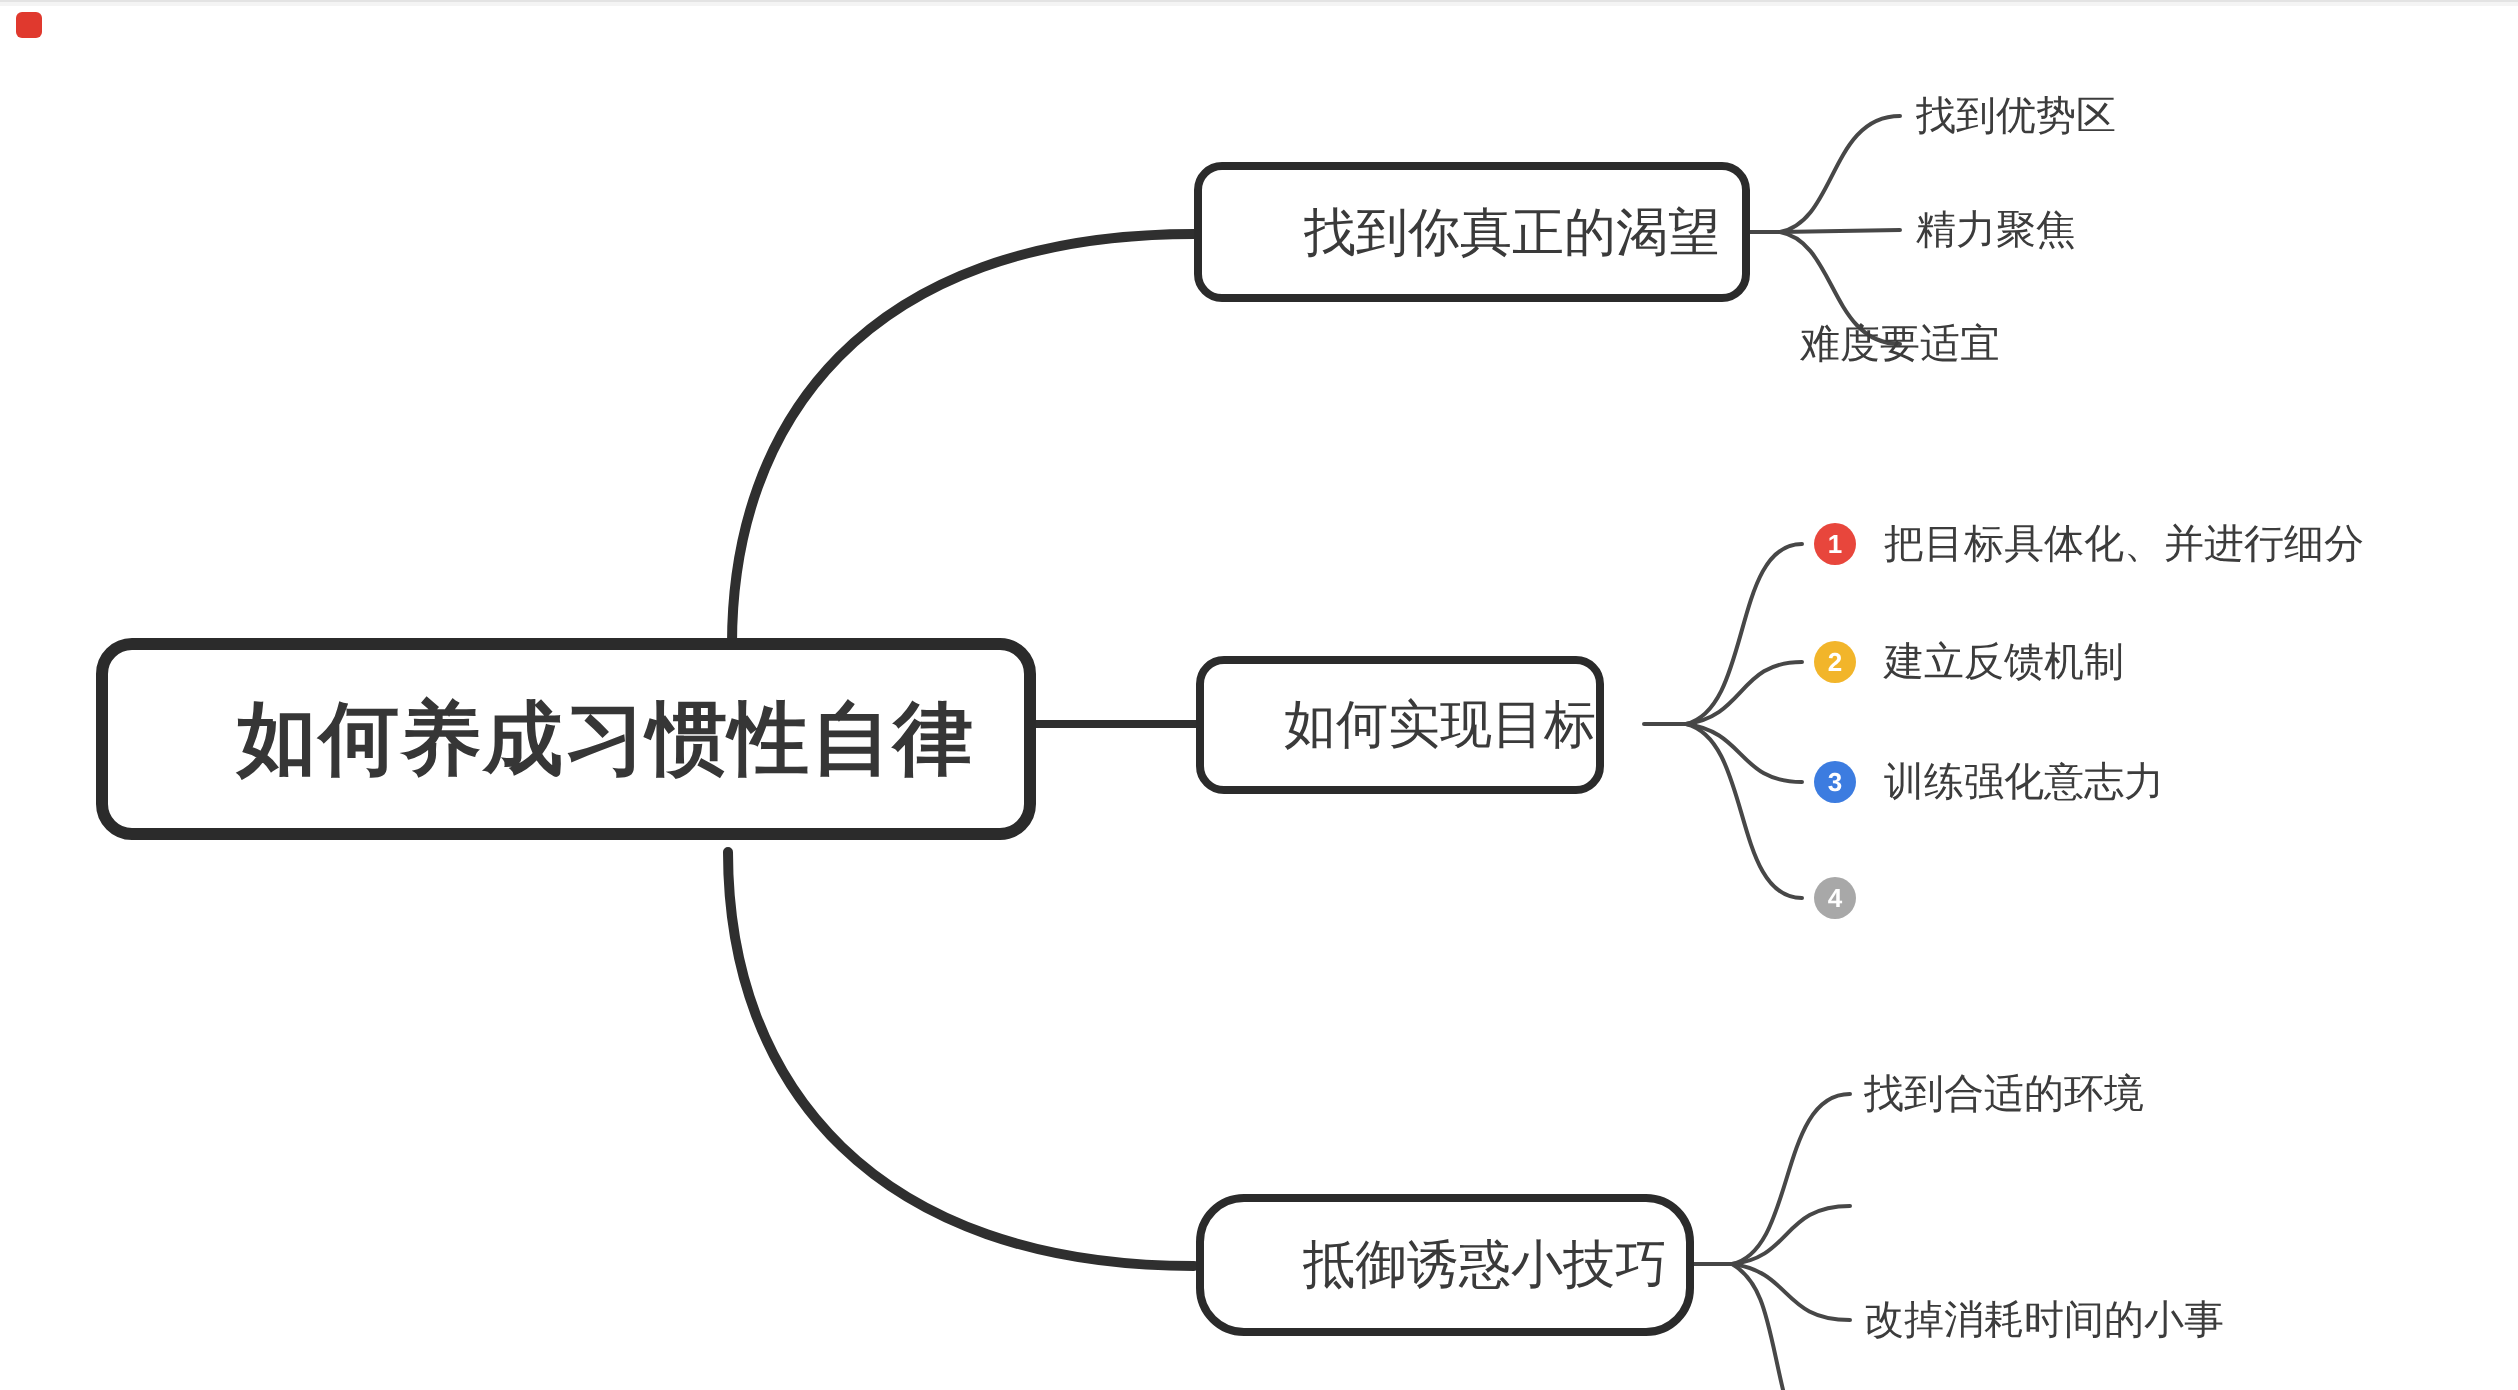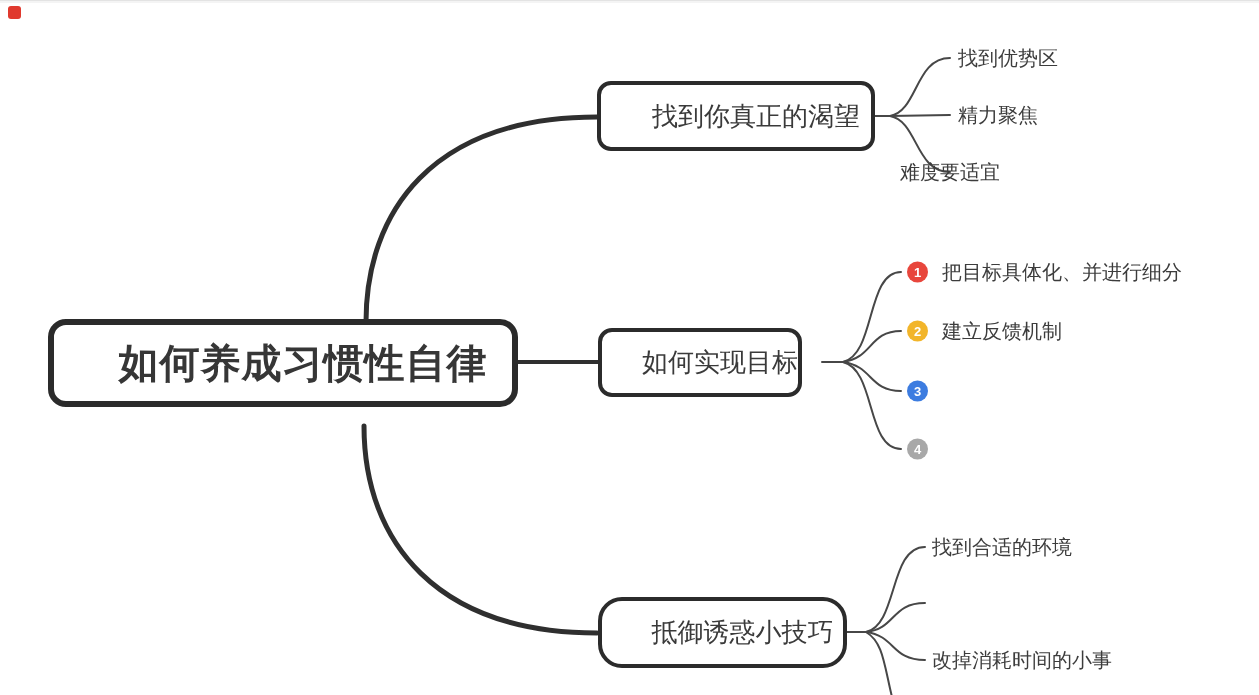--- a/index.html
+++ b/index.html
@@ -25,21 +25,21 @@
   .link-thick { fill: none; stroke: #2f2f2f; stroke-width: 5; stroke-linecap: round; }
   .link-mid   { fill: none; stroke: #2f2f2f; stroke-width: 4; stroke-linecap: butt; }
   .link-thin  { fill: none; stroke: #474747; stroke-width: 2; stroke-linecap: round; }
 
   .node {
     position: absolute; background: #ffffff;
     display: flex; align-items: center; justify-content: center;
     color: #363636; cursor: default; padding-left: 40px;
   }
   .node-root {
-    left: 48px; top: 319px; width: 470px; height: 88px;
+    left: 48px; top: 319px; width: 470px; height: 101px;
     border: 6px solid #2b2b2b; border-radius: 18px;
     font-size: 40px; font-weight: bold; letter-spacing: 1px;
   }
   .node-branch {
     border: 4px solid #2b2b2b; border-radius: 14px;
     font-size: 26px; font-weight: 400; color: #3a3a3a;
   }
   .node-b1 { left: 597px; top: 81px;  width: 278px; height: 70px; }
   .node-b2 { left: 598px; top: 328px; width: 204px; height: 69px; }
   .node-b3 { left: 598px; top: 597px; width: 249px; height: 71px; border-radius: 24px; }
@@ -112,20 +112,21 @@
   <div class="leaf-row" style="left:907px; top:272px;">
     <span class="badge" style="background-color: rgb(232, 70, 60);">1</span>
     <span class="leaf-text">把目标具体化、并进行细分</span>
   </div>
   <div class="leaf-row" style="left:907px; top:331px;">
     <span class="badge" style="background-color: rgb(242, 181, 42);">2</span>
     <span class="leaf-text">建立反馈机制</span>
   </div>
   <div class="leaf-row" style="left:907px; top:391px;">
     <span class="badge" style="background-color: rgb(60, 124, 224);">3</span>
+    <span class="leaf-text">训练强化意志力</span>
   </div>
   <div class="leaf-row" style="left:907px; top:449px;">
     <span class="badge" style="background-color: rgb(168, 168, 168);">4</span>
   </div>
 
   <div class="leaf" style="left:932px; top:547px;">找到合适的环境</div>
   <div class="leaf" style="left:932px; top:660px;">改掉消耗时间的小事</div>
 
 </div>
 

